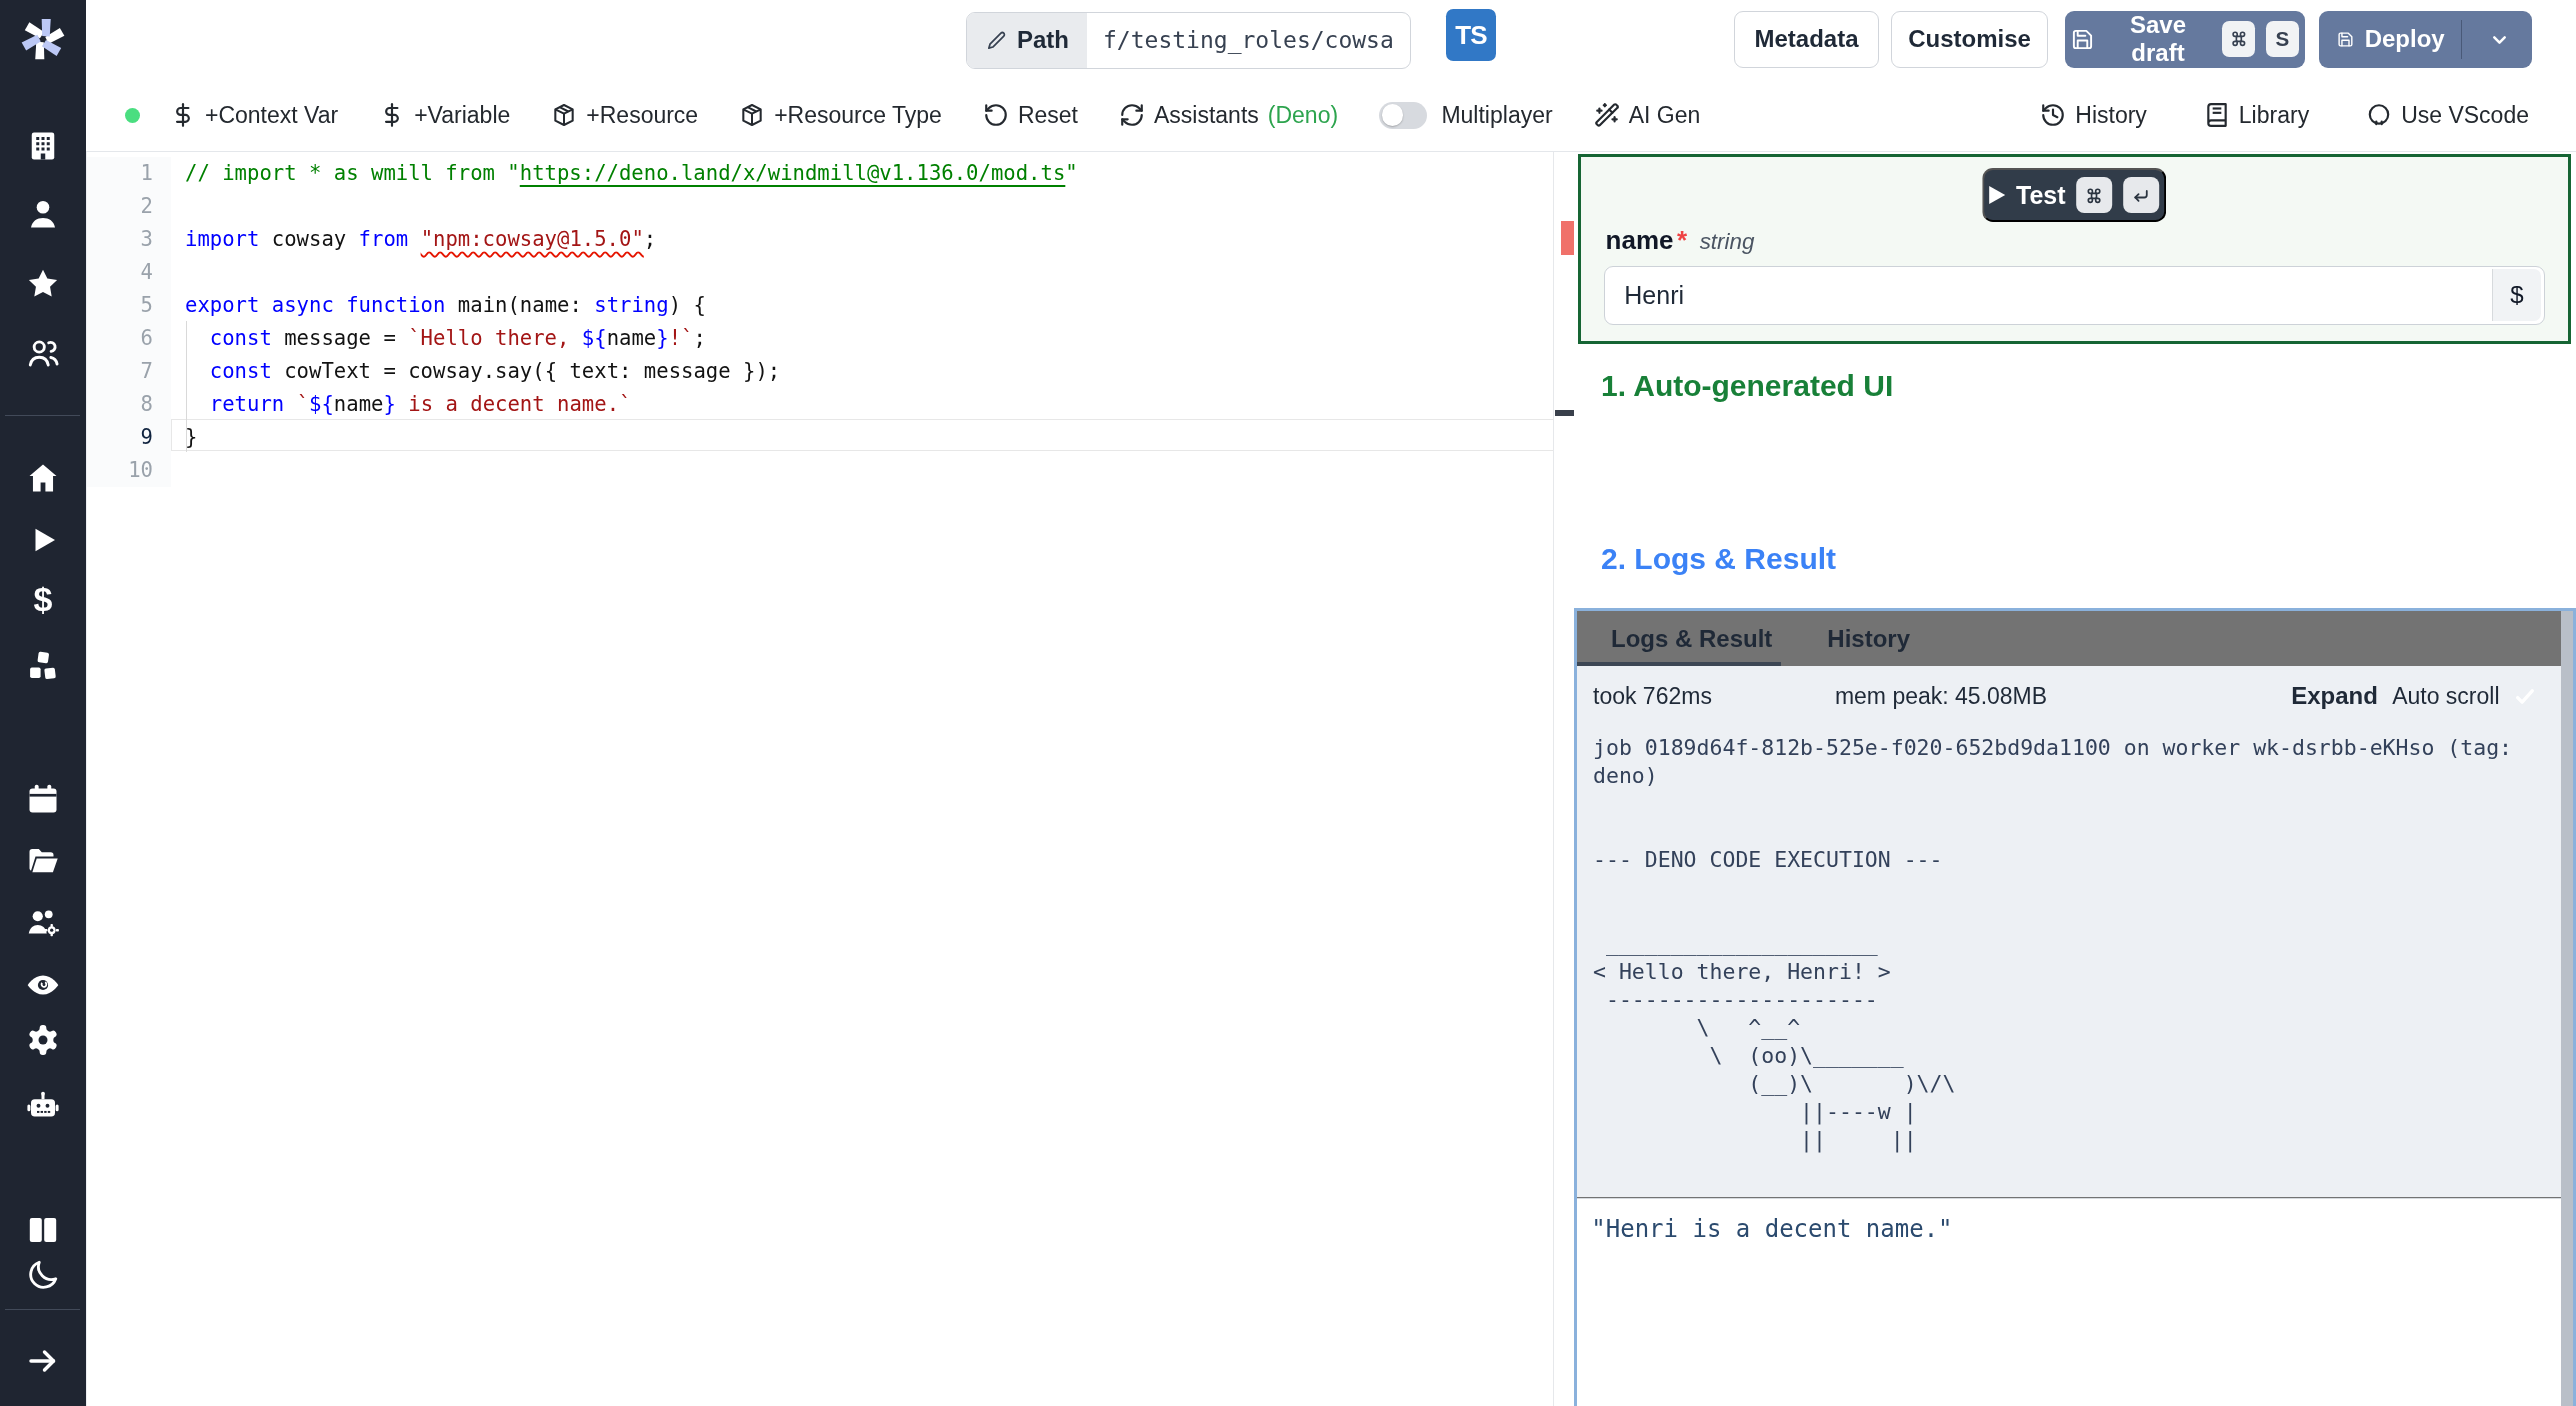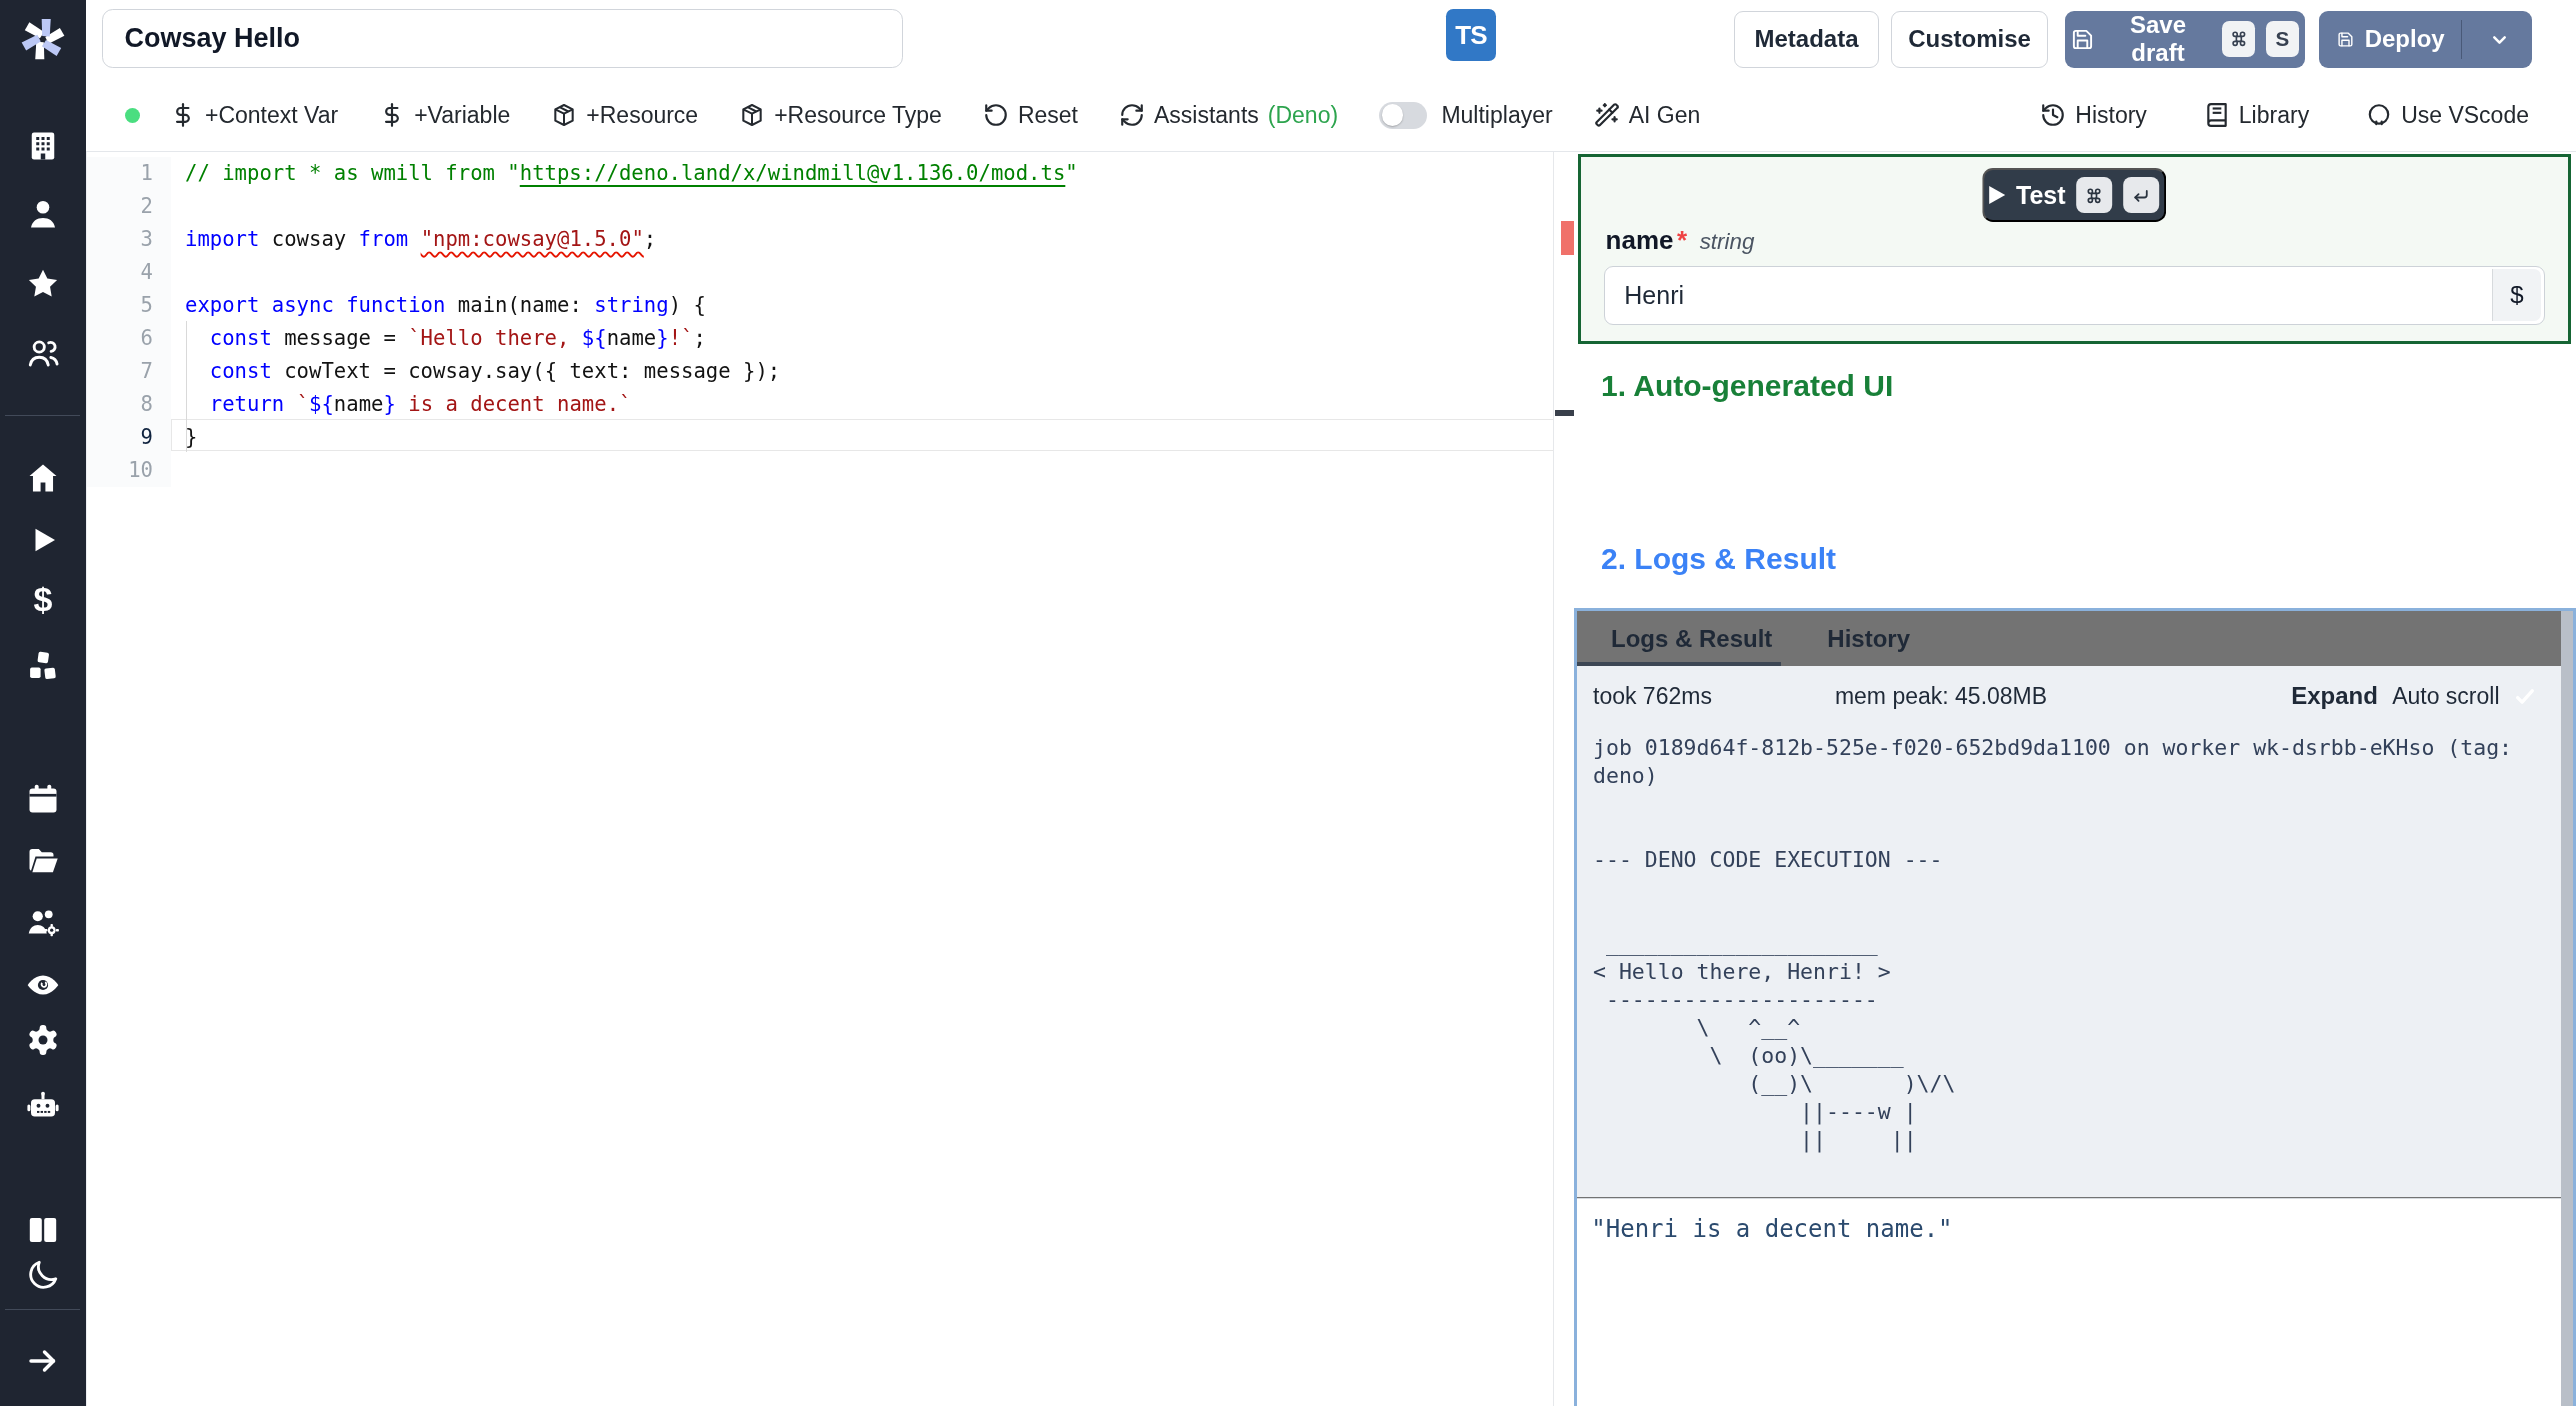--- a/index.html
+++ b/index.html
@@ -262,21 +262,29 @@
             <path d="M4 12h15"></path>
             <path d="m13 6 6 6-6 6"></path>
           </svg>
         </div>
       </nav>
     <div class="side-div" style="top:415px"></div>
     <div class="side-div" style="top:1309px"></div>
   </aside>
 
   <header id="header">
-    <input id="title-input" value="Cowsay Hello" style="">
+    <div id="path-group">
+      <div id="path-left">
+        <svg viewBox="0 0 24 24" fill="none" stroke="#374151" stroke-width="1.8" stroke-linecap="round" stroke-linejoin="round">
+            <path d="m4 20 1.2-4.2L16.6 4.4a2.1 2.1 0 0 1 3 3L8.2 18.8 4 20z"></path>
+          </svg>
+        <span>Path</span>
+      </div>
+      <div id="path-value">f/testing_roles/cowsa</div>
+    </div>
     <div id="ts-badge">TS</div>
 
     <button class="hbtn white" style="left:1648px;width:145px;">Metadata</button>
     <button class="hbtn white" style="left:1805px;width:157px;">Customise</button>
     <button class="hbtn blue" style="left:1979px;width:240px;">
       <svg viewBox="0 0 24 24" fill="none" stroke="#fff" stroke-width="2" stroke-linecap="round" stroke-linejoin="round">
           <path d="M19 21H5a2 2 0 0 1-2-2V5a2 2 0 0 1 2-2h11l5 5v11a2 2 0 0 1-2 2z"></path>
           <path d="M17 21v-8H7v8"></path>
           <path d="M7 3v5h8"></path>
         </svg>

